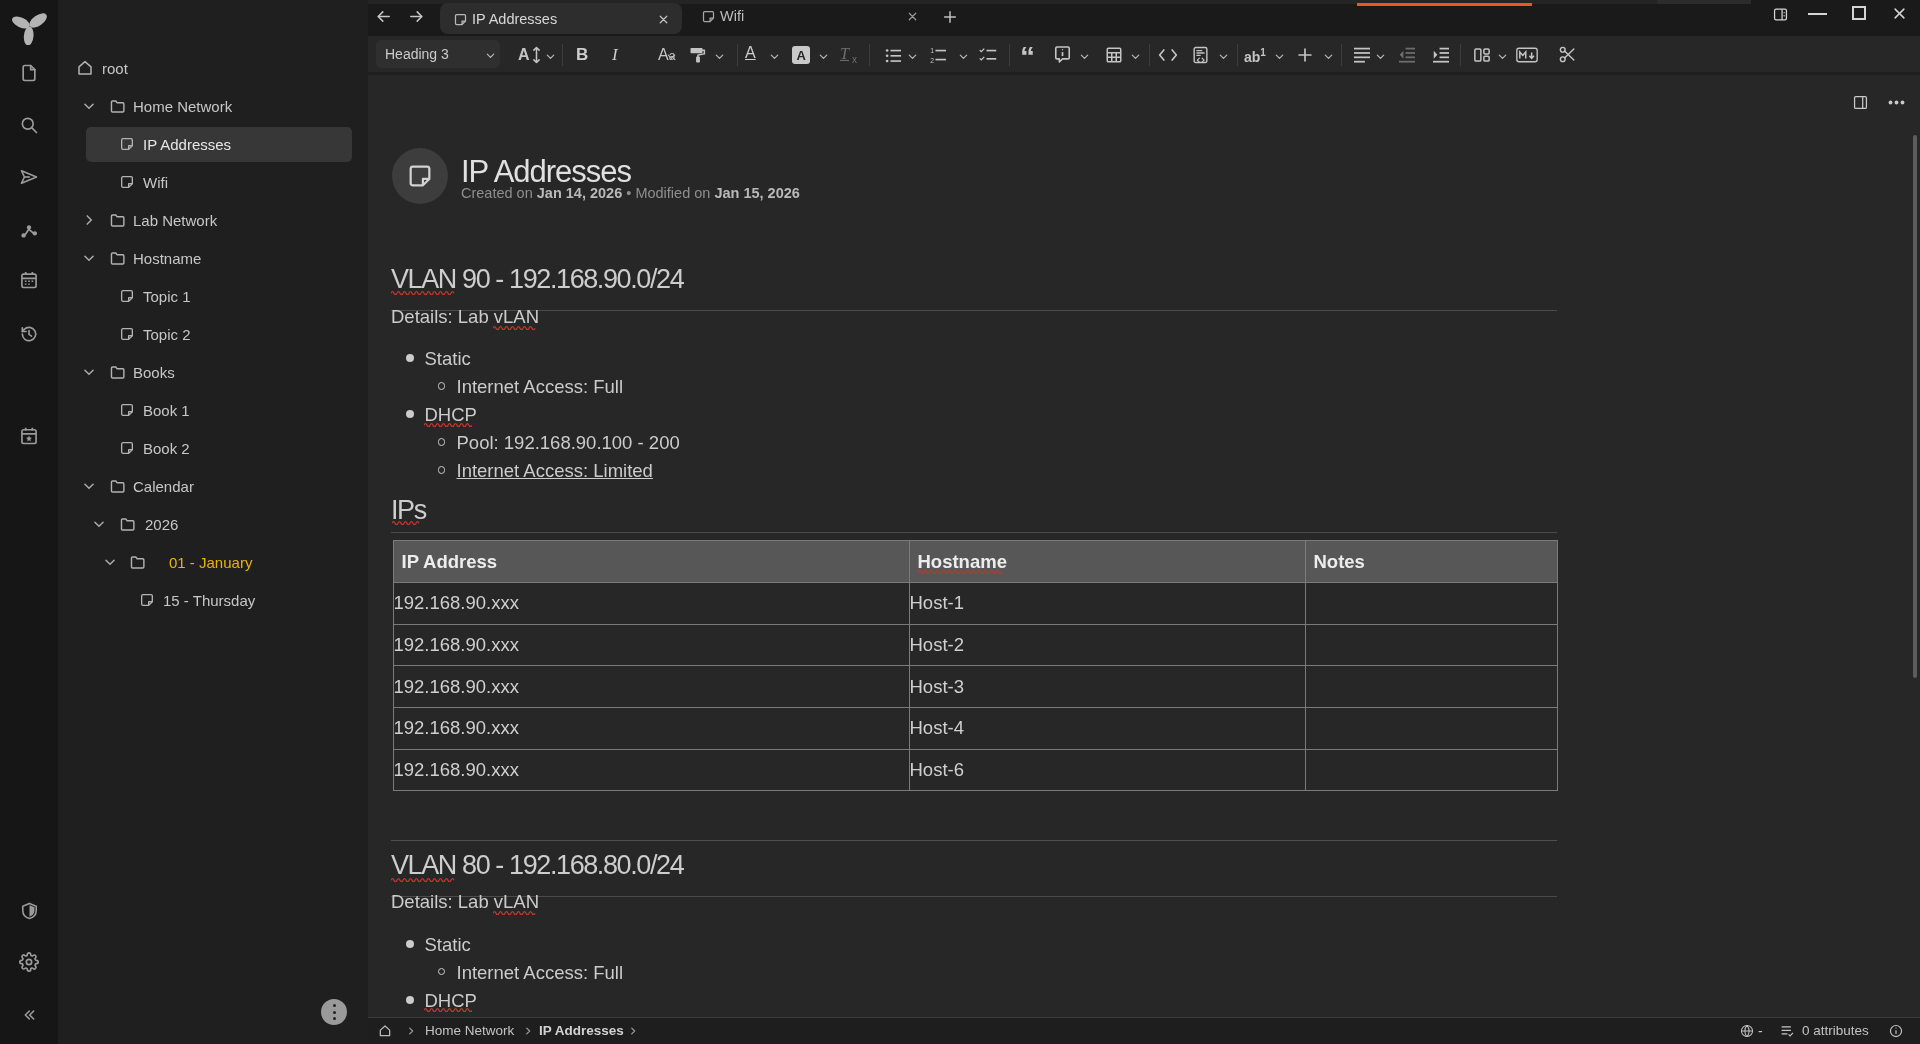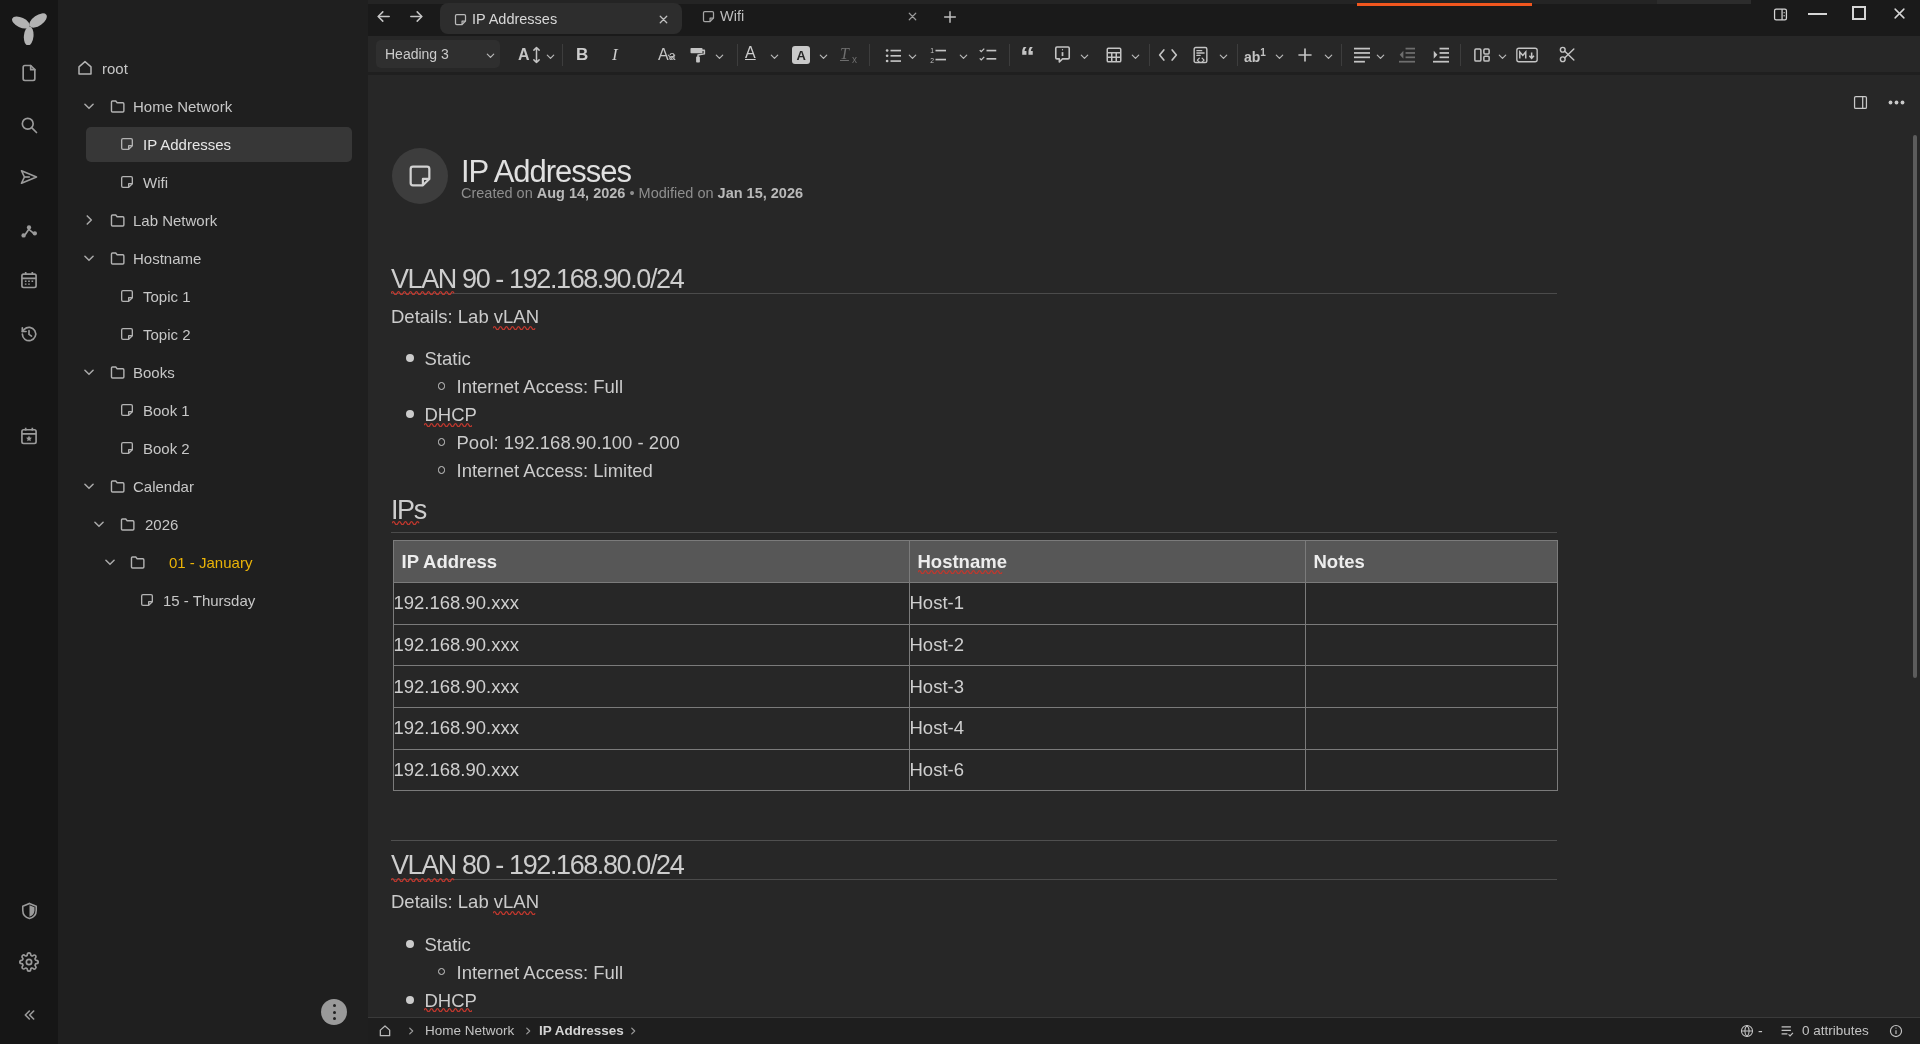--- a/index.html
+++ b/index.html
@@ -14,21 +14,21 @@
   #contentwrap { position:absolute; left:368px; top:74px; width:1552px; height:942px; background:#272727; }
   #statusbar { position:absolute; left:368px; top:1017px; width:1552px; height:27px; background:#1e1e1e; border-top:1px solid #3a3a3a; }
   .treerow { position:absolute; left:0; width:310px; height:38px; color:#c7c7c7; font-size:15px; }
   .treerow .lbl { position:absolute; top:50%; transform:translateY(-50%); white-space:nowrap; }
   .ticon { position:absolute; top:50%; transform:translateY(-50%); }
 
   .chv { position:absolute; top:15px; }
   .tt { position:absolute; }
   .tdiv { position:absolute; top:8px; width:1px; height:22px; background:#3d3d3d; }
   .h3 { left:23px; width:1166px; font-size:27px; line-height:28px; color:#cdcdcd; letter-spacing:-1.4px;
-        padding-bottom:0; border-bottom:1px solid #4b4b4b; }
+        padding-bottom:17px; border-bottom:1px solid #4b4b4b; }
   #iptable { left:24.5px; top:466px; border-collapse:collapse; }
   #iptable th, #iptable td { border:1px solid #7b7b7b; }
   #iptable th { background:#575757; height:42px; text-align:left; padding-left:8px;
       font-size:18.5px; color:#ededed;margin-top:39px; }
   #iptable td { height:41.7px; font-size:18.5px; color:#cfcfcf; width:auto; }
 </style>
 </head>
 <body>
 <div id="leftbar">
 
@@ -462,21 +462,21 @@
       <circle cx="8.5" cy="2.5" r="1.9"></circle>
       <circle cx="14.5" cy="2.5" r="1.9"></circle>
     </svg>
 
   <div class="abs" style="left:24px;top:74px;width:56px;height:56px;border-radius:50%;background:#3d3d3d;"></div>
   <svg class="abs" style="left:38px;top:88px" width="28" height="28" viewBox="0 0 24 24" fill="none" stroke="#d2d2d2" stroke-width="1.9" stroke-linejoin="round">
       <path d="M4 6 a2 2 0 0 1 2 -2 h12 a2 2 0 0 1 2 2 v8.5 L14.5 20 H6 a2 2 0 0 1 -2 -2 z"></path>
       <path d="M20 14.5 H14.5 V20"></path>
     </svg>
   <div class="abs" style="left:93px;top:82px;font-size:31px;line-height:31px;letter-spacing:-1px;color:#e0e0e0;">IP Addresses</div>
-  <div class="abs" style="left:93px;top:112px;font-size:14.5px;line-height:15px;color:#8e8e8e;">Created on <b style="color:#b9b9b9">Aug 14, 2026</b> • Modified on <b style="color:#b9b9b9">Jan 15, 2026</b></div>
+  <div class="abs" style="left:93px;top:112px;font-size:14.5px;line-height:15px;color:#8e8e8e;">Created on <b style="color:#b9b9b9">Jan 14, 2026</b> • Modified on <b style="color:#b9b9b9">Jan 15, 2026</b></div>
 
   <div class="abs h3" style="top:191px;">VLAN 90 - 192.168.90.0/24</div>
   <svg class="abs" style="left:23px;top:216px" width="65" height="5" viewBox="0 0 65 5" fill="none" stroke="#bf382e" stroke-width="1.3">
       <path d="M0 3.2 Q1.5 0.2 3 3.2 T 6 3.2 T 9 3.2 T 12 3.2 T 15 3.2 T 18 3.2 T 21 3.2 T 24 3.2 T 27 3.2 T 30 3.2 T 33 3.2 T 36 3.2 T 39 3.2 T 42 3.2 T 45 3.2 T 48 3.2 T 51 3.2 T 54 3.2 T 57 3.2 T 60 3.2 T 63 3.2"></path>
     </svg>
   <div class="abs" style="left:23px;top:233px;font-size:18.5px;line-height:19px;color:#cbcbcb;">Details: Lab vLAN</div>
   <svg class="abs" style="left:125px;top:250.6px" width="44" height="5" viewBox="0 0 44 5" fill="none" stroke="#bf382e" stroke-width="1.3">
       <path d="M0 3.2 Q1.5 0.2 3 3.2 T 6 3.2 T 9 3.2 T 12 3.2 T 15 3.2 T 18 3.2 T 21 3.2 T 24 3.2 T 27 3.2 T 30 3.2 T 33 3.2 T 36 3.2 T 39 3.2 T 42 3.2"></path>
     </svg>
   <div class="abs" style="left:38px;top:280.3px;width:8px;height:8px;border-radius:50%;background:#cbcbcb;"></div>
@@ -484,21 +484,21 @@
   <div class="abs" style="left:69.5px;top:308.3px;width:7.5px;height:7.5px;border-radius:50%;border:1.4px solid #cbcbcb;box-sizing:border-box;"></div>
     <span class="abs" style="left:88.5px;top:303.3px;font-size:18.5px;line-height:19px;color:#cbcbcb;">Internet Access: Full</span>
   <div class="abs" style="left:38px;top:336.3px;width:8px;height:8px;border-radius:50%;background:#cbcbcb;"></div>
     <span class="abs" style="left:56.5px;top:331.3px;font-size:18.5px;line-height:19px;color:#cbcbcb;">DHCP</span>
   <svg class="abs" style="left:56px;top:348.3px" width="48" height="5" viewBox="0 0 48 5" fill="none" stroke="#bf382e" stroke-width="1.3">
       <path d="M0 3.2 Q1.5 0.2 3 3.2 T 6 3.2 T 9 3.2 T 12 3.2 T 15 3.2 T 18 3.2 T 21 3.2 T 24 3.2 T 27 3.2 T 30 3.2 T 33 3.2 T 36 3.2 T 39 3.2 T 42 3.2 T 45 3.2 T 48 3.2"></path>
     </svg>
   <div class="abs" style="left:69.5px;top:364.3px;width:7.5px;height:7.5px;border-radius:50%;border:1.4px solid #cbcbcb;box-sizing:border-box;"></div>
     <span class="abs" style="left:88.5px;top:359.3px;font-size:18.5px;line-height:19px;color:#cbcbcb;">Pool: 192.168.90.100 - 200</span>
   <div class="abs" style="left:69.5px;top:392.3px;width:7.5px;height:7.5px;border-radius:50%;border:1.4px solid #cbcbcb;box-sizing:border-box;"></div>
-    <span class="abs" style="left:88.5px;top:387.3px;font-size:18.5px;line-height:19px;color:#cbcbcb;">Internet Access: Limited</span>
+    <span class="abs" style="left:88.5px;top:387.3px;font-size:18.5px;line-height:19px;color:#cbcbcb;text-decoration:underline;">Internet Access: Limited</span>
 
   <div class="abs h3" style="top:422px;padding-bottom:8px;">IPs</div>
   <svg class="abs" style="left:24px;top:446px" width="29" height="5" viewBox="0 0 29 5" fill="none" stroke="#bf382e" stroke-width="1.3">
       <path d="M0 3.2 Q1.5 0.2 3 3.2 T 6 3.2 T 9 3.2 T 12 3.2 T 15 3.2 T 18 3.2 T 21 3.2 T 24 3.2 T 27 3.2"></path>
     </svg>
   <table class="abs" id="iptable">
     <tbody>
         <tr>
           <th style="width:516px">IP Address</th>
           <th style="width:396px">Hostname</th>

